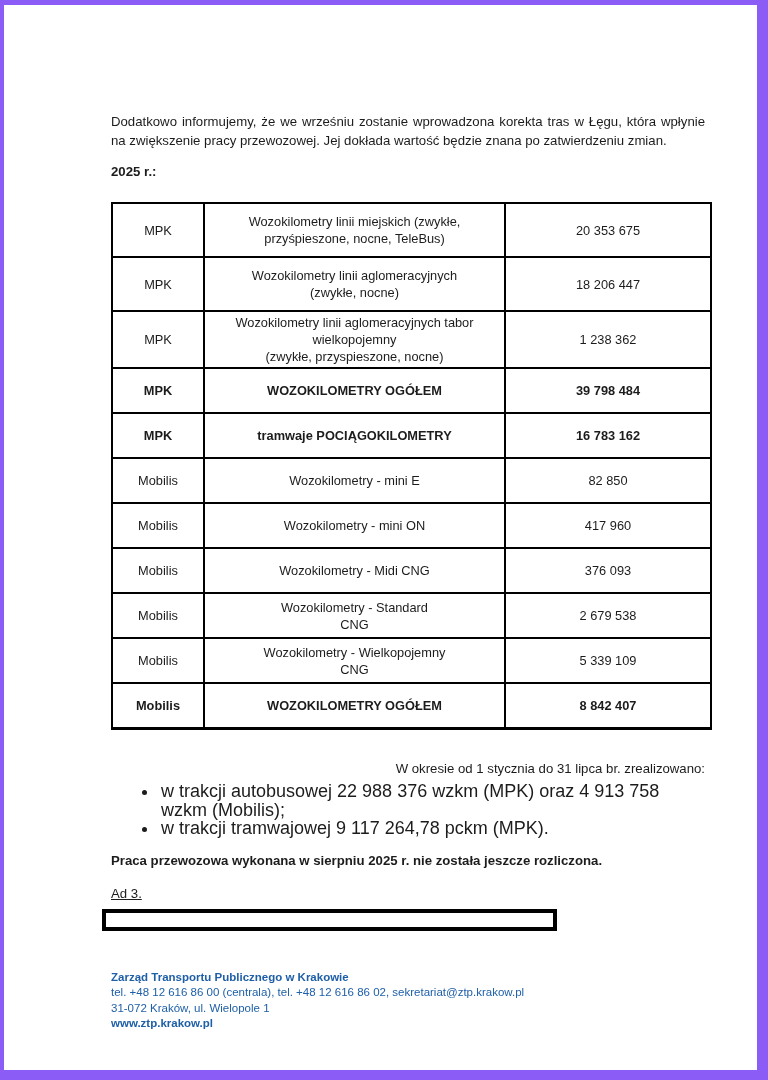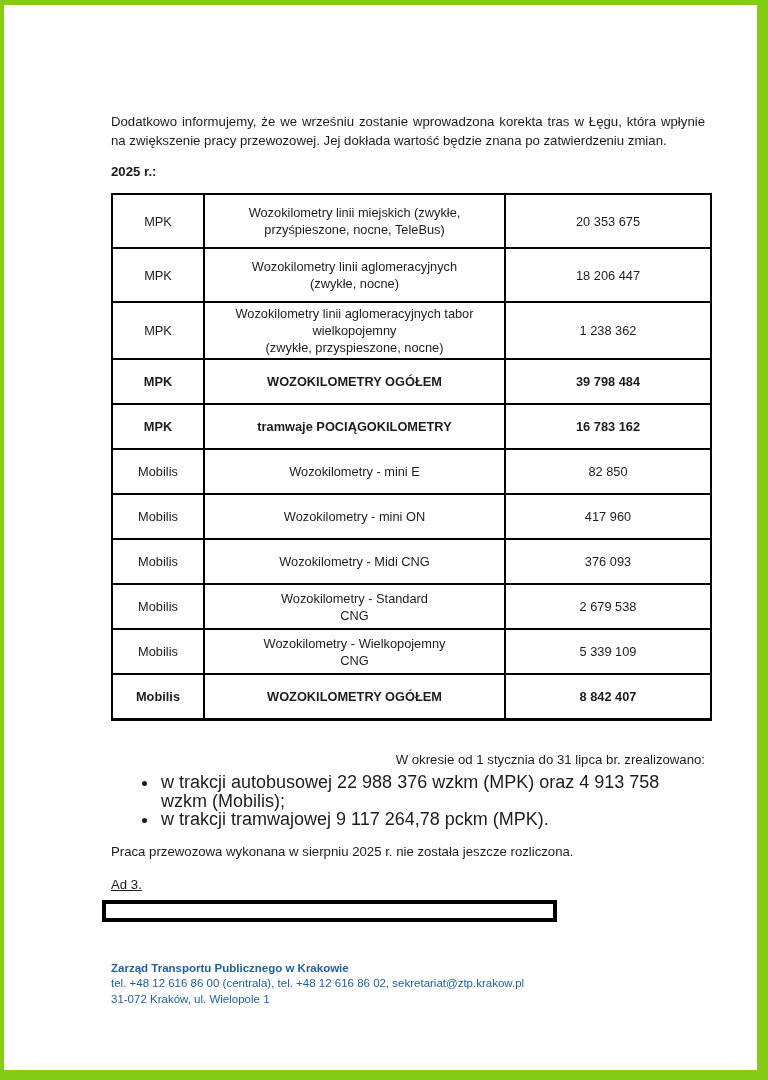--- a/index.html
+++ b/index.html
@@ -8,21 +8,21 @@
     width: 768px;
     height: 1080px;
     overflow: hidden;
     background: #2e2e30;
     font-family: "Liberation Sans", sans-serif;
   }
   .stage {
     position: relative;
     width: 768px;
     height: 1080px;
-    background: #84cc16;
+    background: #8b5cf6;
   }
   .page {
     position: absolute;
     left: 4px;
     top: 5px;
     width: 753px;
     height: 1065px;
     background: #ffffff;
   }
   .content {
@@ -39,21 +39,21 @@
   .year-heading {
     margin: 13px 0 7px 0;
     font-size: 13.2px;
     line-height: 18px;
     font-weight: bold;
   }
   table.km-table {
     border-collapse: collapse;
     table-layout: fixed;
     width: 599px;
-    margin-top: 12px;
+    margin-top: 21px;
   }
   table.km-table td {
     border: 2px solid #000000;
     text-align: center;
     vertical-align: middle;
     font-size: 12.8px;
     line-height: 17px;
     padding: 2px 6px;
     color: #1c1c1c;
   }
@@ -74,20 +74,21 @@
     margin: 4px;
     padding-left: 44px;
     font-size: 18px;
     line-height: 18.5px;
   }
   ul.summary-list li { padding-left: 2px; }
   .note-para {
     margin: 14px 0 0 0;
     font-size: 13.2px;
     line-height: 18.5px;
+    font-weight: bold;
   }
   .ad3-label {
     margin: 15px 0 0 0;
     font-size: 13.2px;
     line-height: 18.5px;
     text-decoration: underline;
   }
   .redaction-box {
     margin: 5px 0 0 -9px;
     width: 447px;
@@ -195,17 +196,18 @@
       <p class="note-para">Praca przewozowa wykonana w sierpniu 2025 r. nie została jeszcze rozliczona.</p>
 
       <p class="ad3-label">Ad 3.</p>
 
       <div class="redaction-box"></div>
 
       <div class="doc-footer">
         <div class="f-bold">Zarząd Transportu Publicznego w Krakowie</div>
         <div>tel. +48 12 616 86 00 (centrala), tel. +48 12 616 86 02, sekretariat@ztp.krakow.pl</div>
         <div>31-072 Kraków, ul. Wielopole 1</div>
+        <div class="f-bold">www.ztp.krakow.pl</div>
       </div>
 
     </div>
   </div>
 </div>
 
 </body></html>

